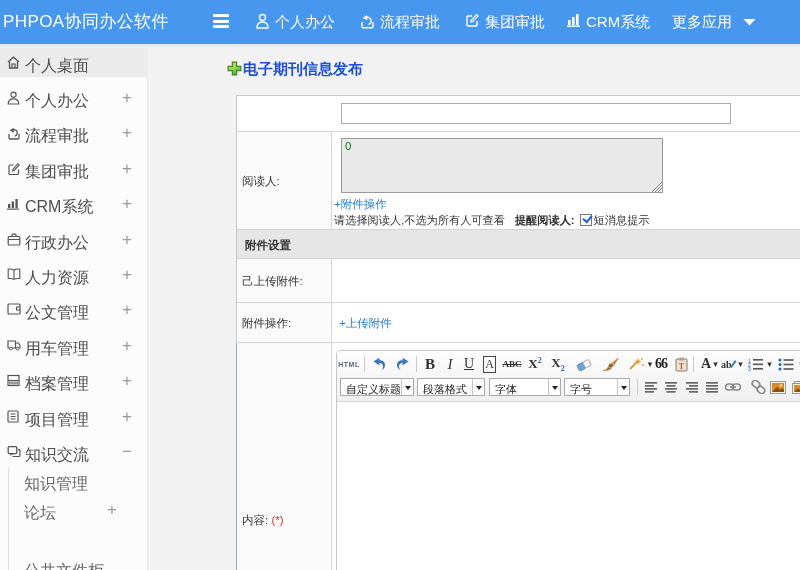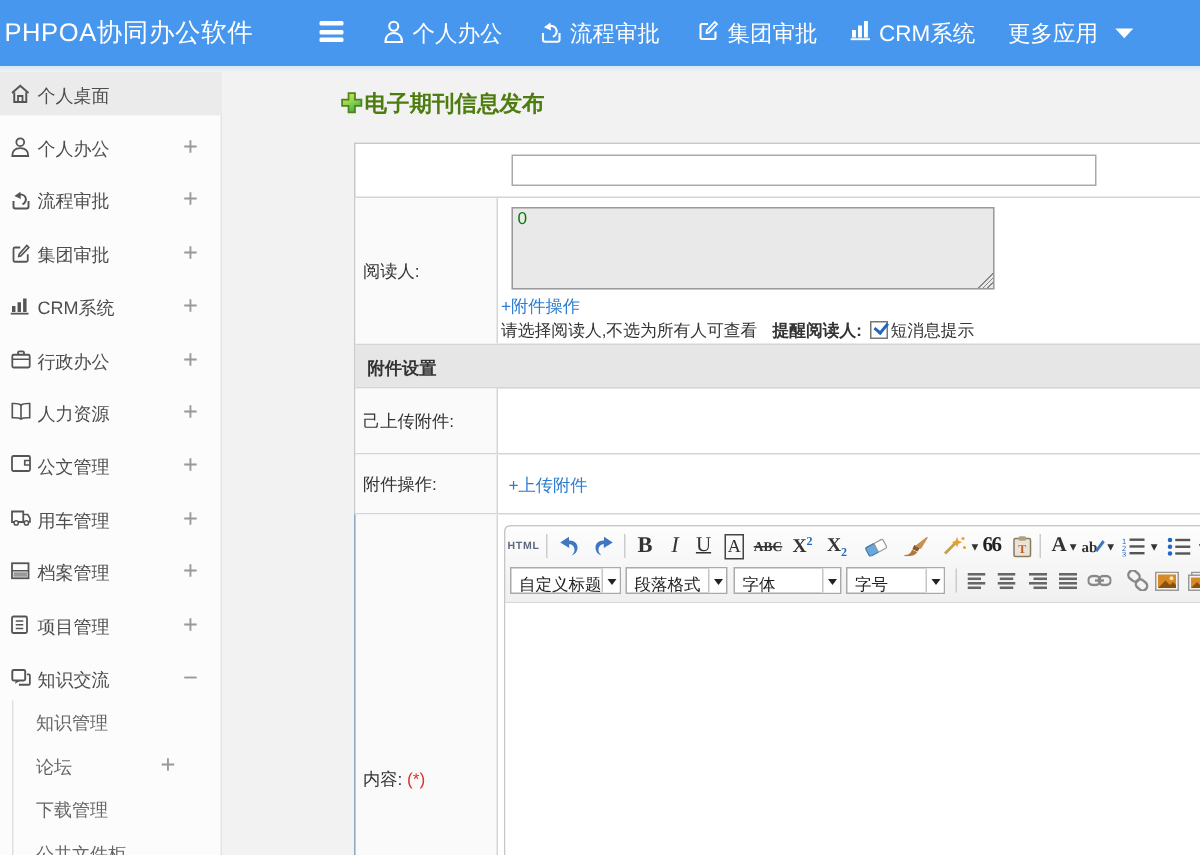--- a/index.html
+++ b/index.html
@@ -14,31 +14,31 @@
 .hnav .txt { position:absolute; top:13px; white-space:nowrap; }
 .hnav svg { position:absolute; top:13px; }
 #burger { position:absolute; left:213px; top:14px; width:16px; height:16px; }
 #burger div { height:3px; background:#fff; margin-bottom:2.5px; border-radius:1px; }
 
 
 #side { position:absolute; left:0; top:44px; width:148px; height:526px; background:#fcfcfc; border-right:1px solid #e4e4e4; }
 .sitem { position:absolute; left:0; width:148px; height:29px; }
 .sitem.active { background:#ebebeb; }
 .sitem svg { position:absolute; left:7px; top:8px; }
-.sitem .t { position:absolute; left:25px; top:8px; font-size:12px; color:#4d4d4d; white-space:nowrap; }
+.sitem .t { position:absolute; left:25px; top:8px; font-size:16px; color:#4d4d4d; white-space:nowrap; }
 .sitem .pm { position:absolute; left:122px; top:5px; font-size:17px; color:#999; font-weight:400; }
 .ssub .t { left:24px; color:#666; }
 .ssub .pm { left:107px; }
 #subline { position:absolute; left:8px; top:423px; width:1px; height:103px; background:#e0e0e0; }
 
 
 #content { position:absolute; left:149px; top:44px; width:651px; height:526px; background:#f3f2f2; }
 #title { position:absolute; left:78px; top:15px; height:20px; }
 #title svg { position:absolute; left:0; top:2px; }
-#title .t { position:absolute; left:16px; top:1px; font-size:15px; font-weight:bold; color:#4d7c0f; white-space:nowrap; }
+#title .t { position:absolute; left:16px; top:1px; font-size:15px; font-weight:bold; color:#1d4ed8; white-space:nowrap; }
 
 
 #ftab { position:absolute; left:87px; top:51px; width:600px; border:1px solid #c9c9c9; background:#fff; }
 #lastborder { position:absolute; left:-1px; top:247px; width:1px; height:354px; background:#8fa9c2; z-index:3; }
 .frow { position:relative; border-bottom:1px solid #d5d5d5; }
 .frow:last-child { border-bottom:none; }
 .flabel { position:absolute; left:0; top:0; bottom:0; width:95px; background:#fafafa; border-right:1px solid #d5d5d5; }
 .flabel .lt { position:absolute; left:5px; top:50%; transform:translateY(-50%); font-size:11.5px; color:#333; white-space:nowrap; }
 .red { color:#d9332e; position:static; }
 .fcontent { margin-left:96px; position:relative; }
@@ -225,23 +225,20 @@
           <path d="M3.6 8.8 L3 10.8 L6.2 9" fill="#555"></path>
           <path d="M11 4.6 L12.2 4.6 Q12.9 4.6 12.9 5.4 L12.9 10.6 Q12.9 11.5 12 11.5 L5.6 11.5" fill="none" stroke="#555" stroke-width="1.2"></path>
         </svg>
         <span class="t">知识交流</span>
         <span class="pm">−</span>
       </div>
       <div class="sitem ssub" style="top:450.8px;">
         <span class="t">论坛</span>
         <span class="pm">+</span>
       </div>
-      <div class="sitem ssub" style="top:480.1px;">
-        <span class="t">下载管理</span>
-      </div>
       <div class="sitem ssub" style="top:509.4px;">
         <span class="t">公共文件柜</span>
       </div>
       <div id="subline"></div>
     </div>
 
   <div id="content">
 
     <div id="title">
       <svg width="15" height="15" viewBox="0 0 14 14">

